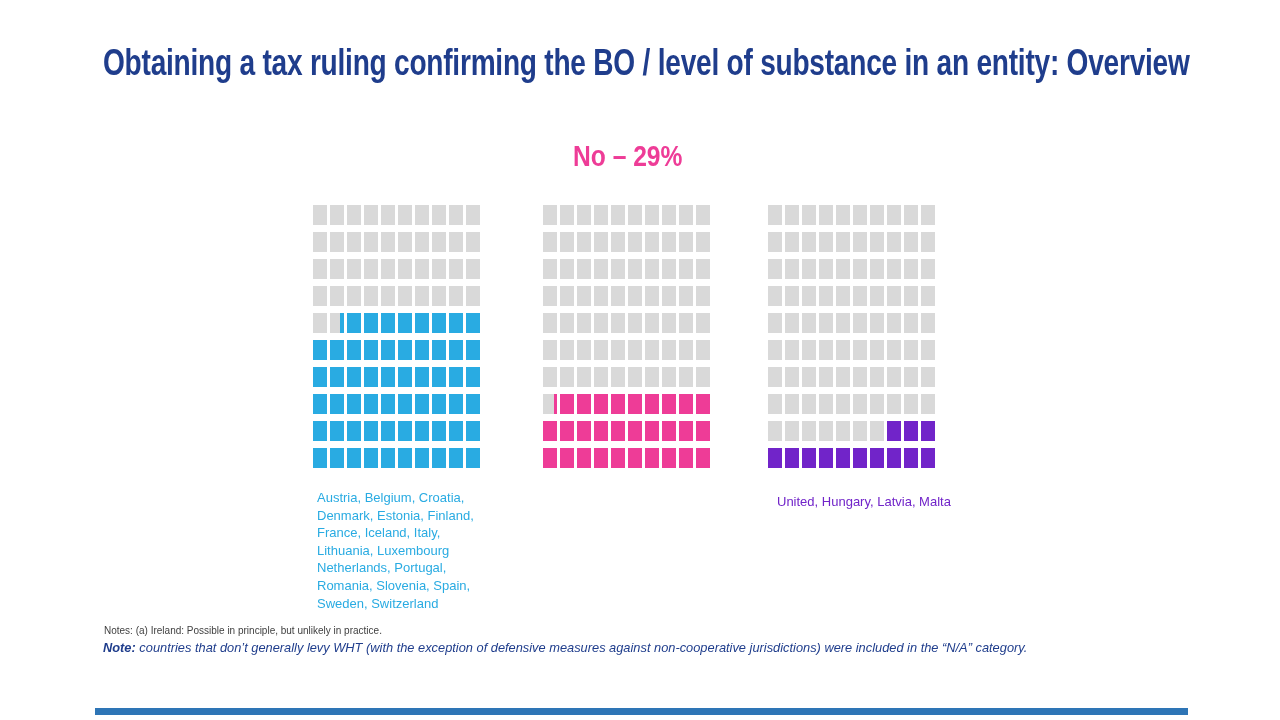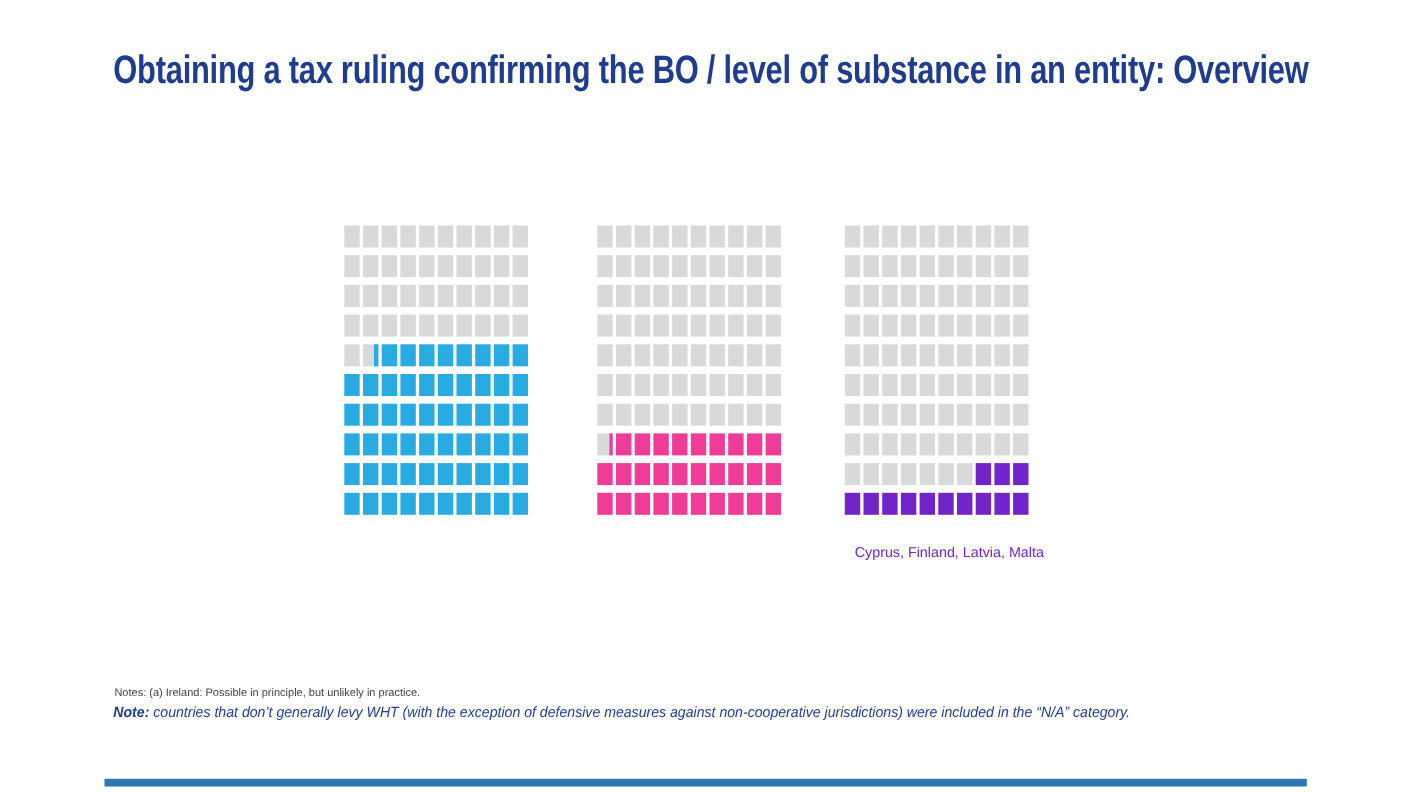--- a/index.html
+++ b/index.html
@@ -97,20 +97,23 @@
     height: 7px;
   }
 </style>
 </head>
 <body>
 
 <div class="page">
 
   <div class="title" style="color: rgb(31, 61, 140);">Obtaining a tax ruling confirming the BO /  level of substance in an entity: Overview</div>
 
+  <div class="chart-header col1">
+    <span class="inner" style="color: rgb(238, 60, 151);">No – 29%</span>
+  </div>
 
   <div class="waffle col0">
       <div class="cell" style="background: rgb(217, 217, 217);"></div>
       <div class="cell" style="background: rgb(217, 217, 217);"></div>
       <div class="cell" style="background: rgb(217, 217, 217);"></div>
       <div class="cell" style="background: rgb(217, 217, 217);"></div>
       <div class="cell" style="background: rgb(217, 217, 217);"></div>
       <div class="cell" style="background: rgb(217, 217, 217);"></div>
       <div class="cell" style="background: rgb(217, 217, 217);"></div>
       <div class="cell" style="background: rgb(217, 217, 217);"></div>
@@ -409,21 +412,22 @@
       <div class="cell" style="background: rgb(113, 36, 201);"></div>
       <div class="cell" style="background: rgb(113, 36, 201);"></div>
       <div class="cell" style="background: rgb(113, 36, 201);"></div>
       <div class="cell" style="background: rgb(113, 36, 201);"></div>
       <div class="cell" style="background: rgb(113, 36, 201);"></div>
       <div class="cell" style="background: rgb(113, 36, 201);"></div>
       <div class="cell" style="background: rgb(113, 36, 201);"></div>
       <div class="cell" style="background: rgb(113, 36, 201);"></div>
     </div>
 
-  <div class="countries col2" style="color: rgb(113, 36, 201);">Cyprus, Finland, Latvia, Malta</div>
+  <div class="countries col0" style="color: rgb(41, 171, 226);">Austria, Belgium, Croatia, Denmark, Estonia, Finland, France, Iceland, Italy, Lithuania, Luxembourg Netherlands, Portugal, Romania, Slovenia, Spain, Sweden, Switzerland</div>
+  <div class="countries col2" style="color: rgb(113, 36, 201);">United, Hungary, Latvia, Malta</div>
 
   <div class="notes-small" style="color: rgb(63, 63, 63);">Notes: (a) Ireland: Possible in principle, but unlikely in practice.</div>
 
   <div class="note-main" style="color: rgb(31, 61, 140);">
     <span class="lbl">Note:</span><span> countries that don’t generally levy WHT (with the exception of defensive measures against non-cooperative jurisdictions) were included in the “N/A” category.</span>
   </div>
 
   <div class="accent-bar" style="background: rgb(46, 117, 182);"></div>
 
 </div>

